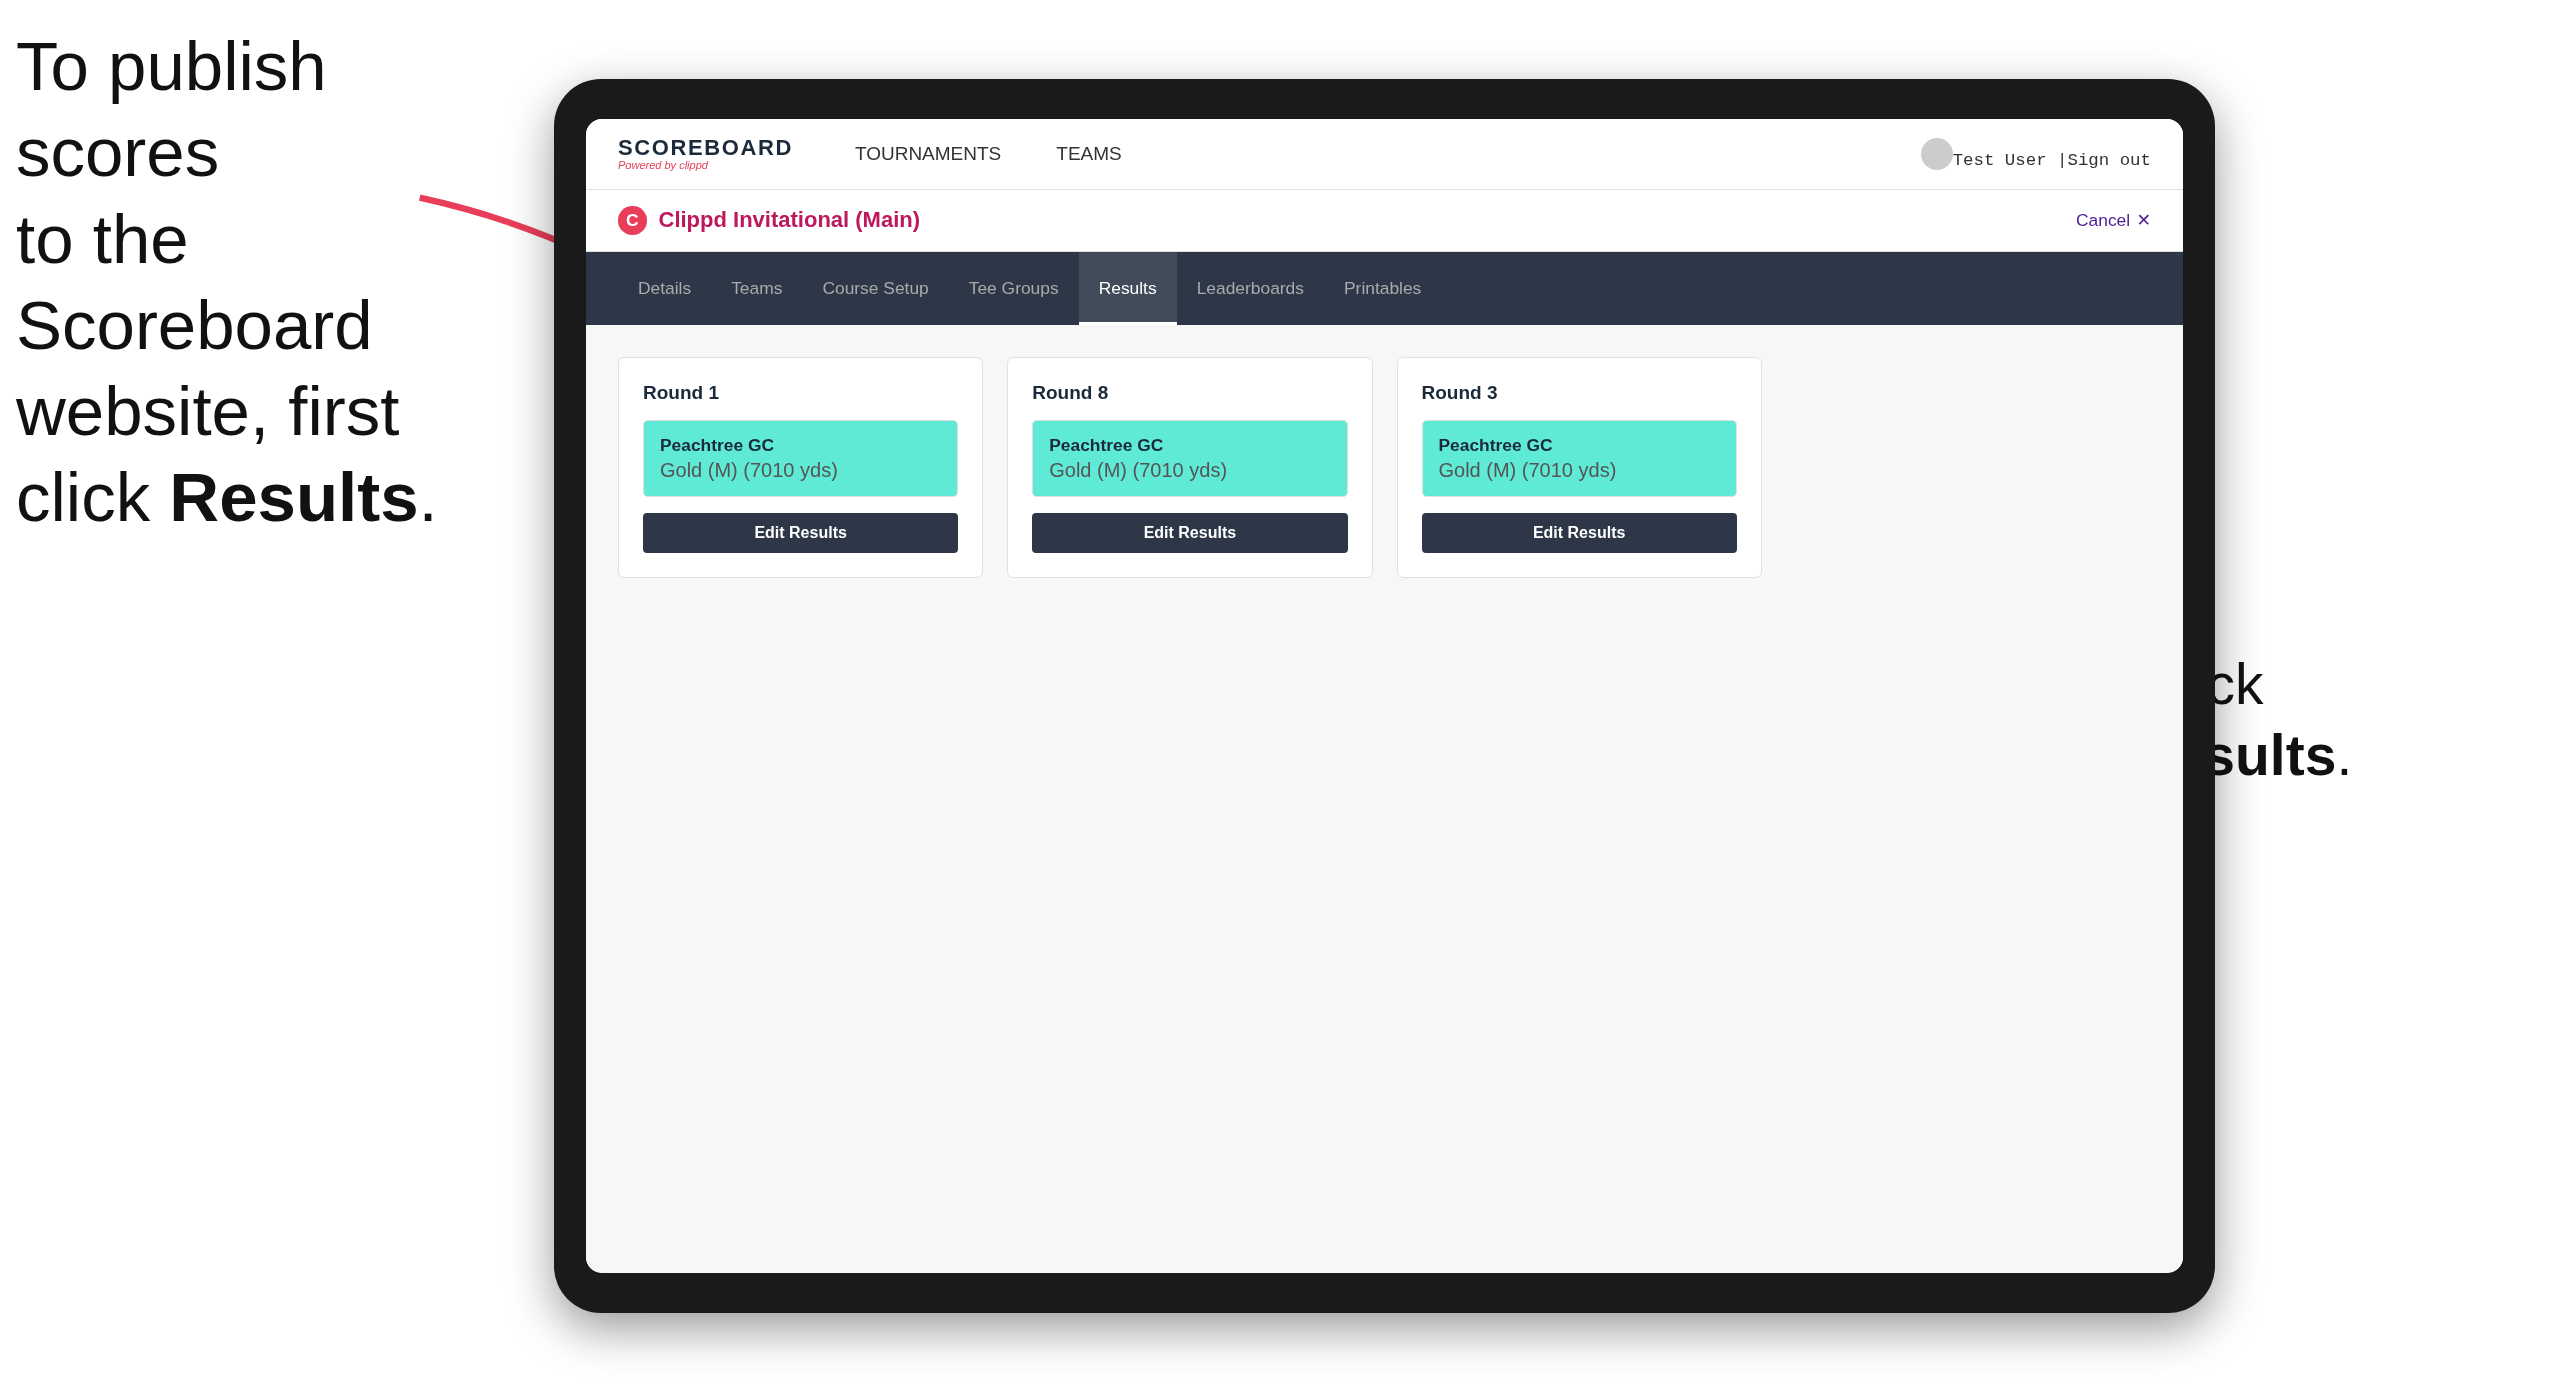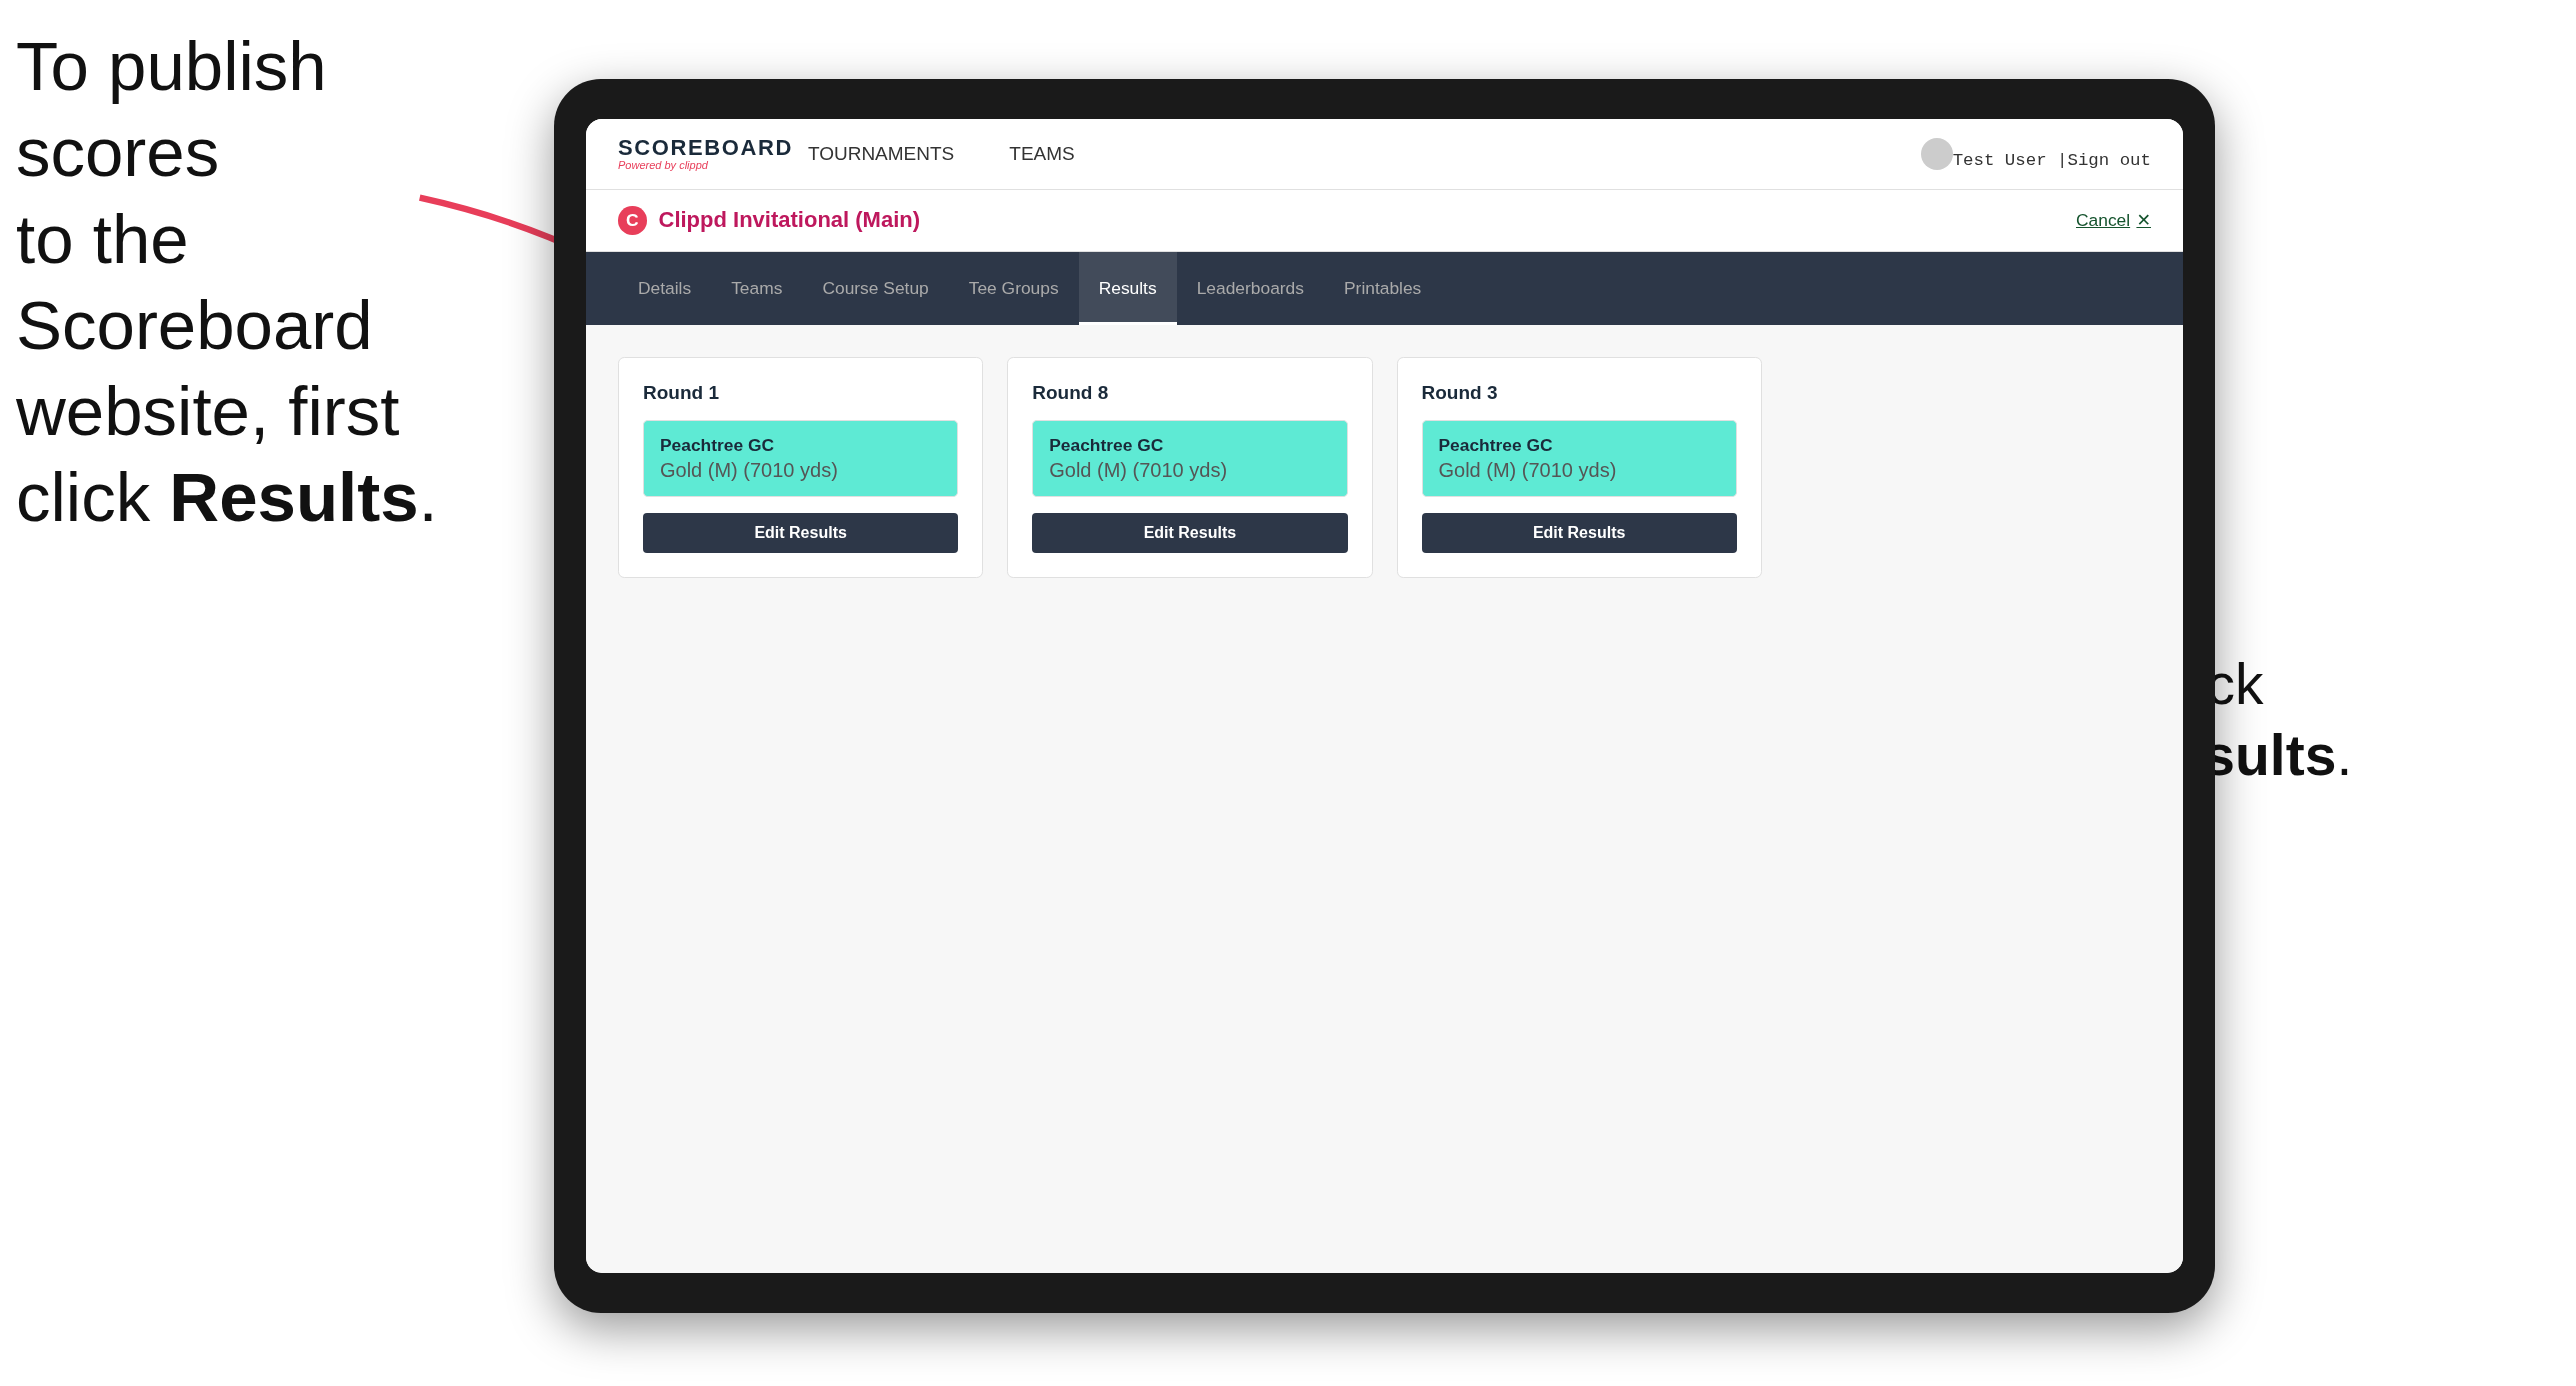--- a/index.html
+++ b/index.html
@@ -69,20 +69,21 @@
       height: 71px;
       display: flex;
       align-items: center;
       padding: 0 32px;
       border-bottom: 0.8px solid #e0e0e0;
       flex-shrink: 0;
     }
     .logo-area {
       display: flex;
       flex-direction: column;
+      margin-right: 47px;
     }
     .logo-text {
       font-size: 22px;
       font-weight: 800;
       letter-spacing: 1.6px;
       color: #1a2a3a;
       line-height: 1;
     }
     .logo-sub {
       font-size: 11px;
@@ -145,26 +146,25 @@
       font-size: 17.4px;
       font-weight: 700;
     }
     .tournament-title {
       font-size: 22px;
       color: #be185d;
       font-weight: 600;
     }
     .cancel-btn {
       font-size: 17.4px;
-      color: #14532d;
+      color: #4c1d95;
       cursor: pointer;
       display: flex;
       align-items: center;
       gap: 6.3px;
-      text-decoration: underline;
     }
 
     
     .sub-nav {
       background: #2d3748;
       display: flex;
       align-items: center;
       padding: 0 32px;
       height: 73px;
       flex-shrink: 0;

